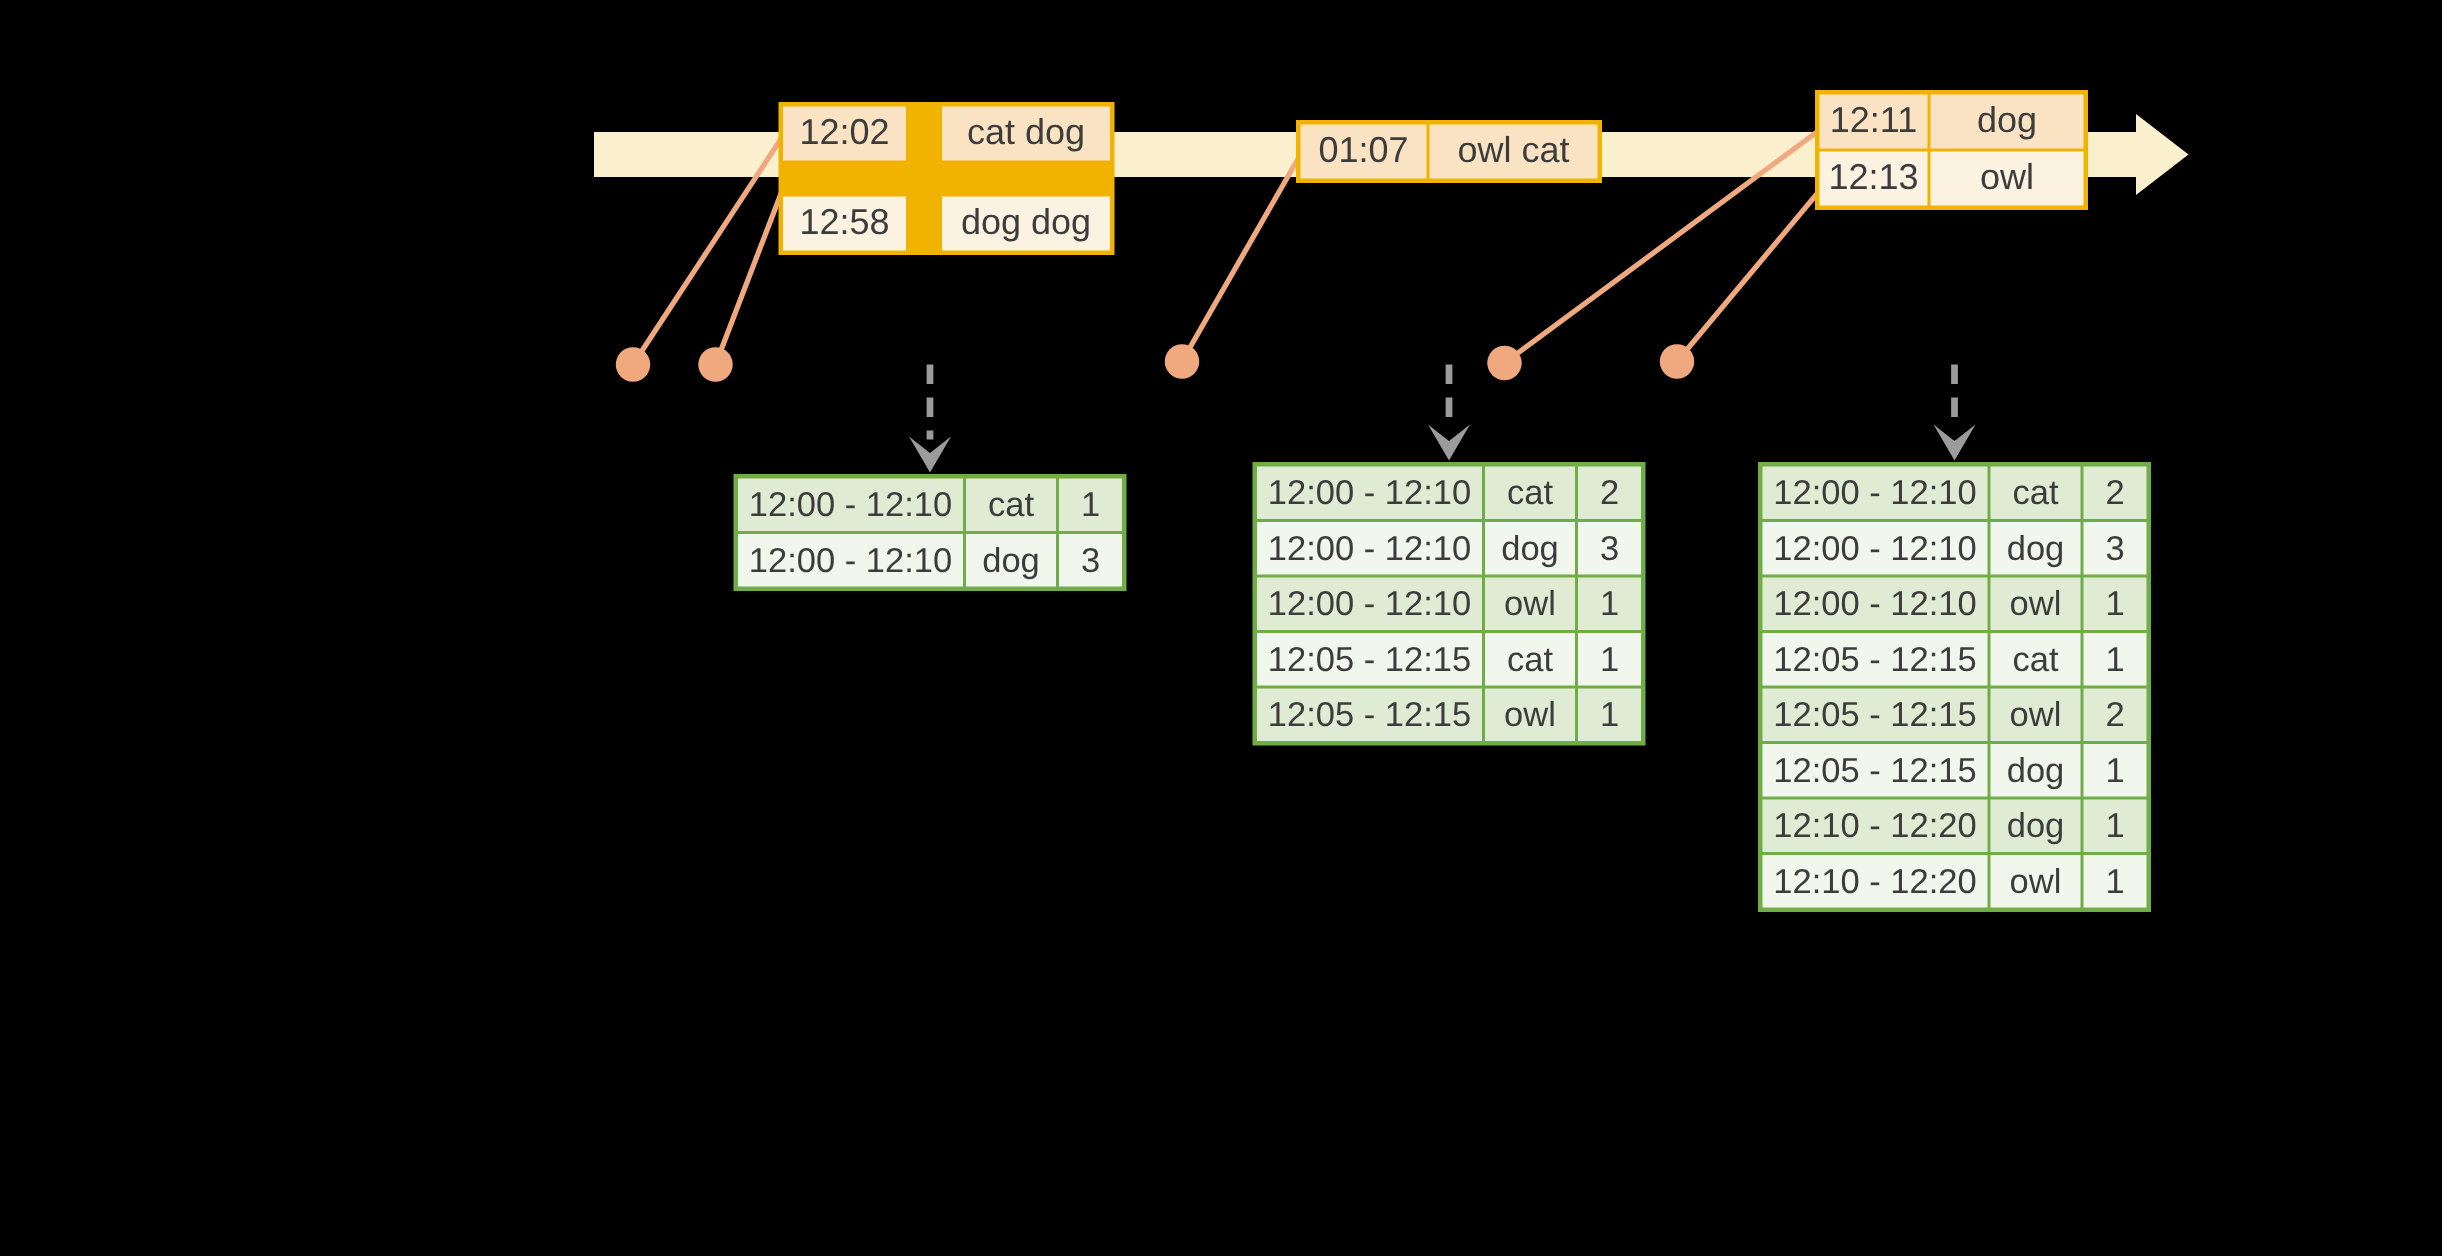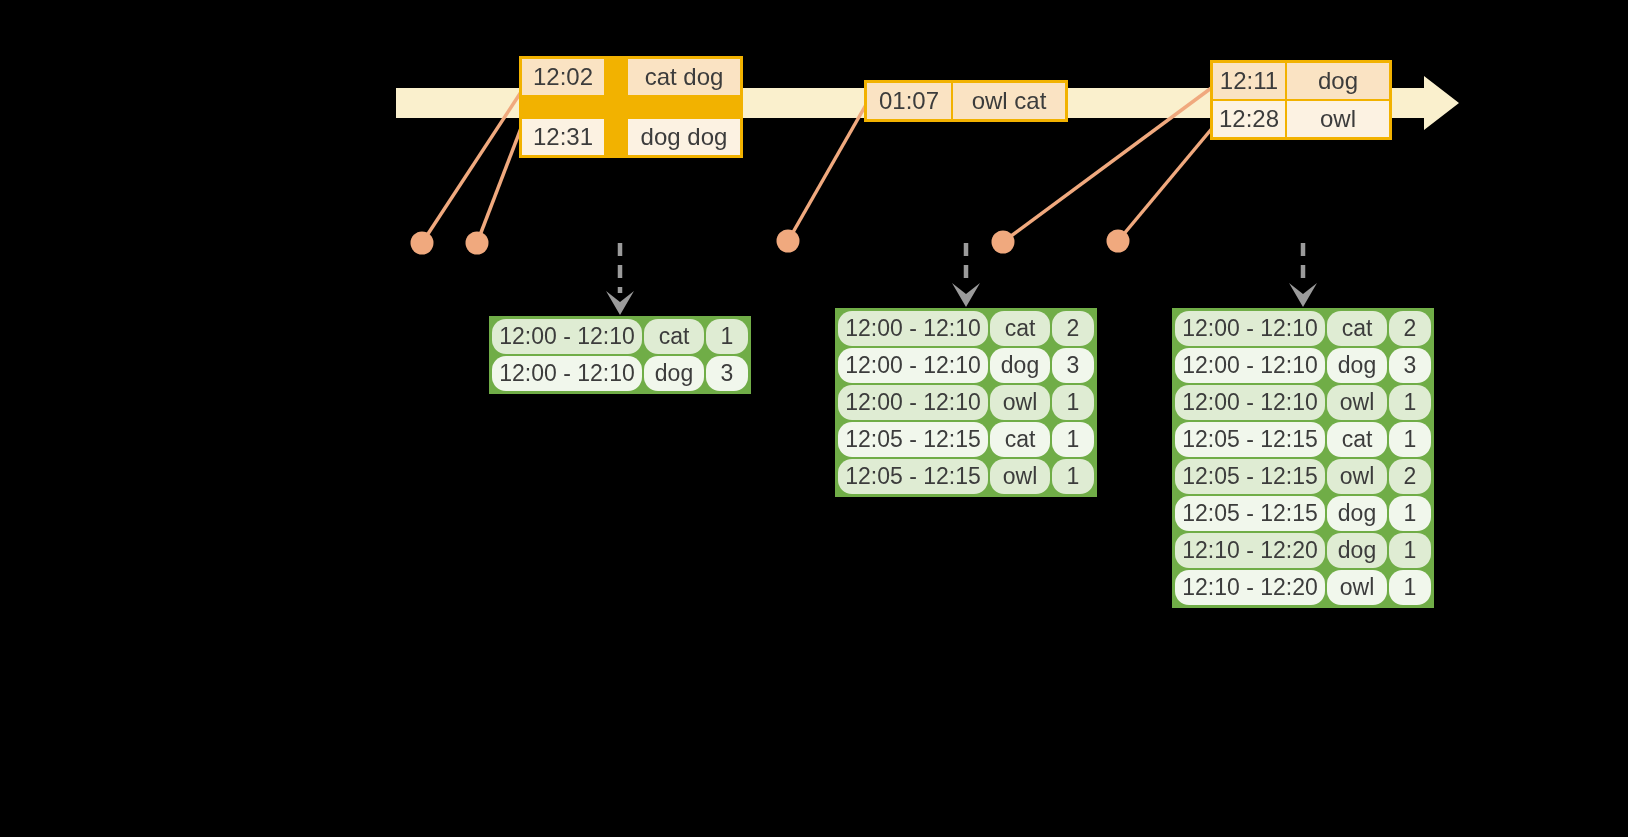--- a/index.html
+++ b/index.html
@@ -13,21 +13,21 @@
   
   .etable { position:absolute; display:grid; gap:2px; background:#f2b200; padding:3px; }
   .ecell  { display:flex; align-items:center; justify-content:center;
             font-size:24px; height:36px; line-height:1; }
   .ecell.dark  { background:#fae3c3; }
   .ecell.light { background:#fcf2e2; }
 
   
   .gtable { position:absolute; display:grid; gap:2px; background:#70ad47; padding:3px; }
   .gcell  { display:flex; align-items:center; justify-content:center;
-            font-size:23px; height:35px; line-height:1;border-radius:14px; }
+            font-size:23px; height:35px; line-height:1; }
   .gcell.dark  { background:#dfecd3; }
   .gcell.light { background:#f1f7ec; }
 </style>
 </head>
 <body>
 
 <div class="canvas">
 
   <svg class="layer" width="1628" height="837" viewBox="0 0 1628 837">
 
@@ -54,36 +54,36 @@
       <line x1="966" y1="243" x2="966" y2="285"></line>
       <line x1="1303" y1="243" x2="1303" y2="285"></line>
     </g>
     <g fill="#9b9b9b">
       <path d="M606 291 L620 302 L634 291 L620 315 Z"></path>
       <path d="M952 283 L966 294 L980 283 L966 307 Z"></path>
       <path d="M1289 283 L1303 294 L1317 283 L1303 307 Z"></path>
     </g>
   </svg>
 
-  <div class="etable" style="left:519px; top:56px; grid-template-columns:82px 112px;gap:24px;">
+  <div class="etable" style="left:519px; top:68px; grid-template-columns:82px 112px;gap:24px;">
     <div class="ecell dark">12:02</div>
     <div class="ecell dark">cat dog</div>
-    <div class="ecell light">12:31</div>
+    <div class="ecell light">12:58</div>
     <div class="ecell light">dog dog</div>
   </div>
 
   <div class="etable" style="left:864px; top:80px; grid-template-columns:84px 112px;">
     <div class="ecell dark">01:07</div>
     <div class="ecell dark">owl cat</div>
   </div>
 
   <div class="etable" style="left:1210px; top:60px; grid-template-columns:72px 102px;text-align:center;">
     <div class="ecell dark">12:11</div>
     <div class="ecell dark">dog</div>
-    <div class="ecell light">12:28</div>
+    <div class="ecell light">12:13</div>
     <div class="ecell light">owl</div>
   </div>
 
   <div class="gtable" style="left:489px; top:316px; grid-template-columns:150px 60px 42px;">
     <div class="gcell dark">12:00 - 12:10</div>
     <div class="gcell dark">cat</div>
     <div class="gcell dark">1</div>
     <div class="gcell light">12:00 - 12:10</div>
     <div class="gcell light">dog</div>
     <div class="gcell light">3</div>

